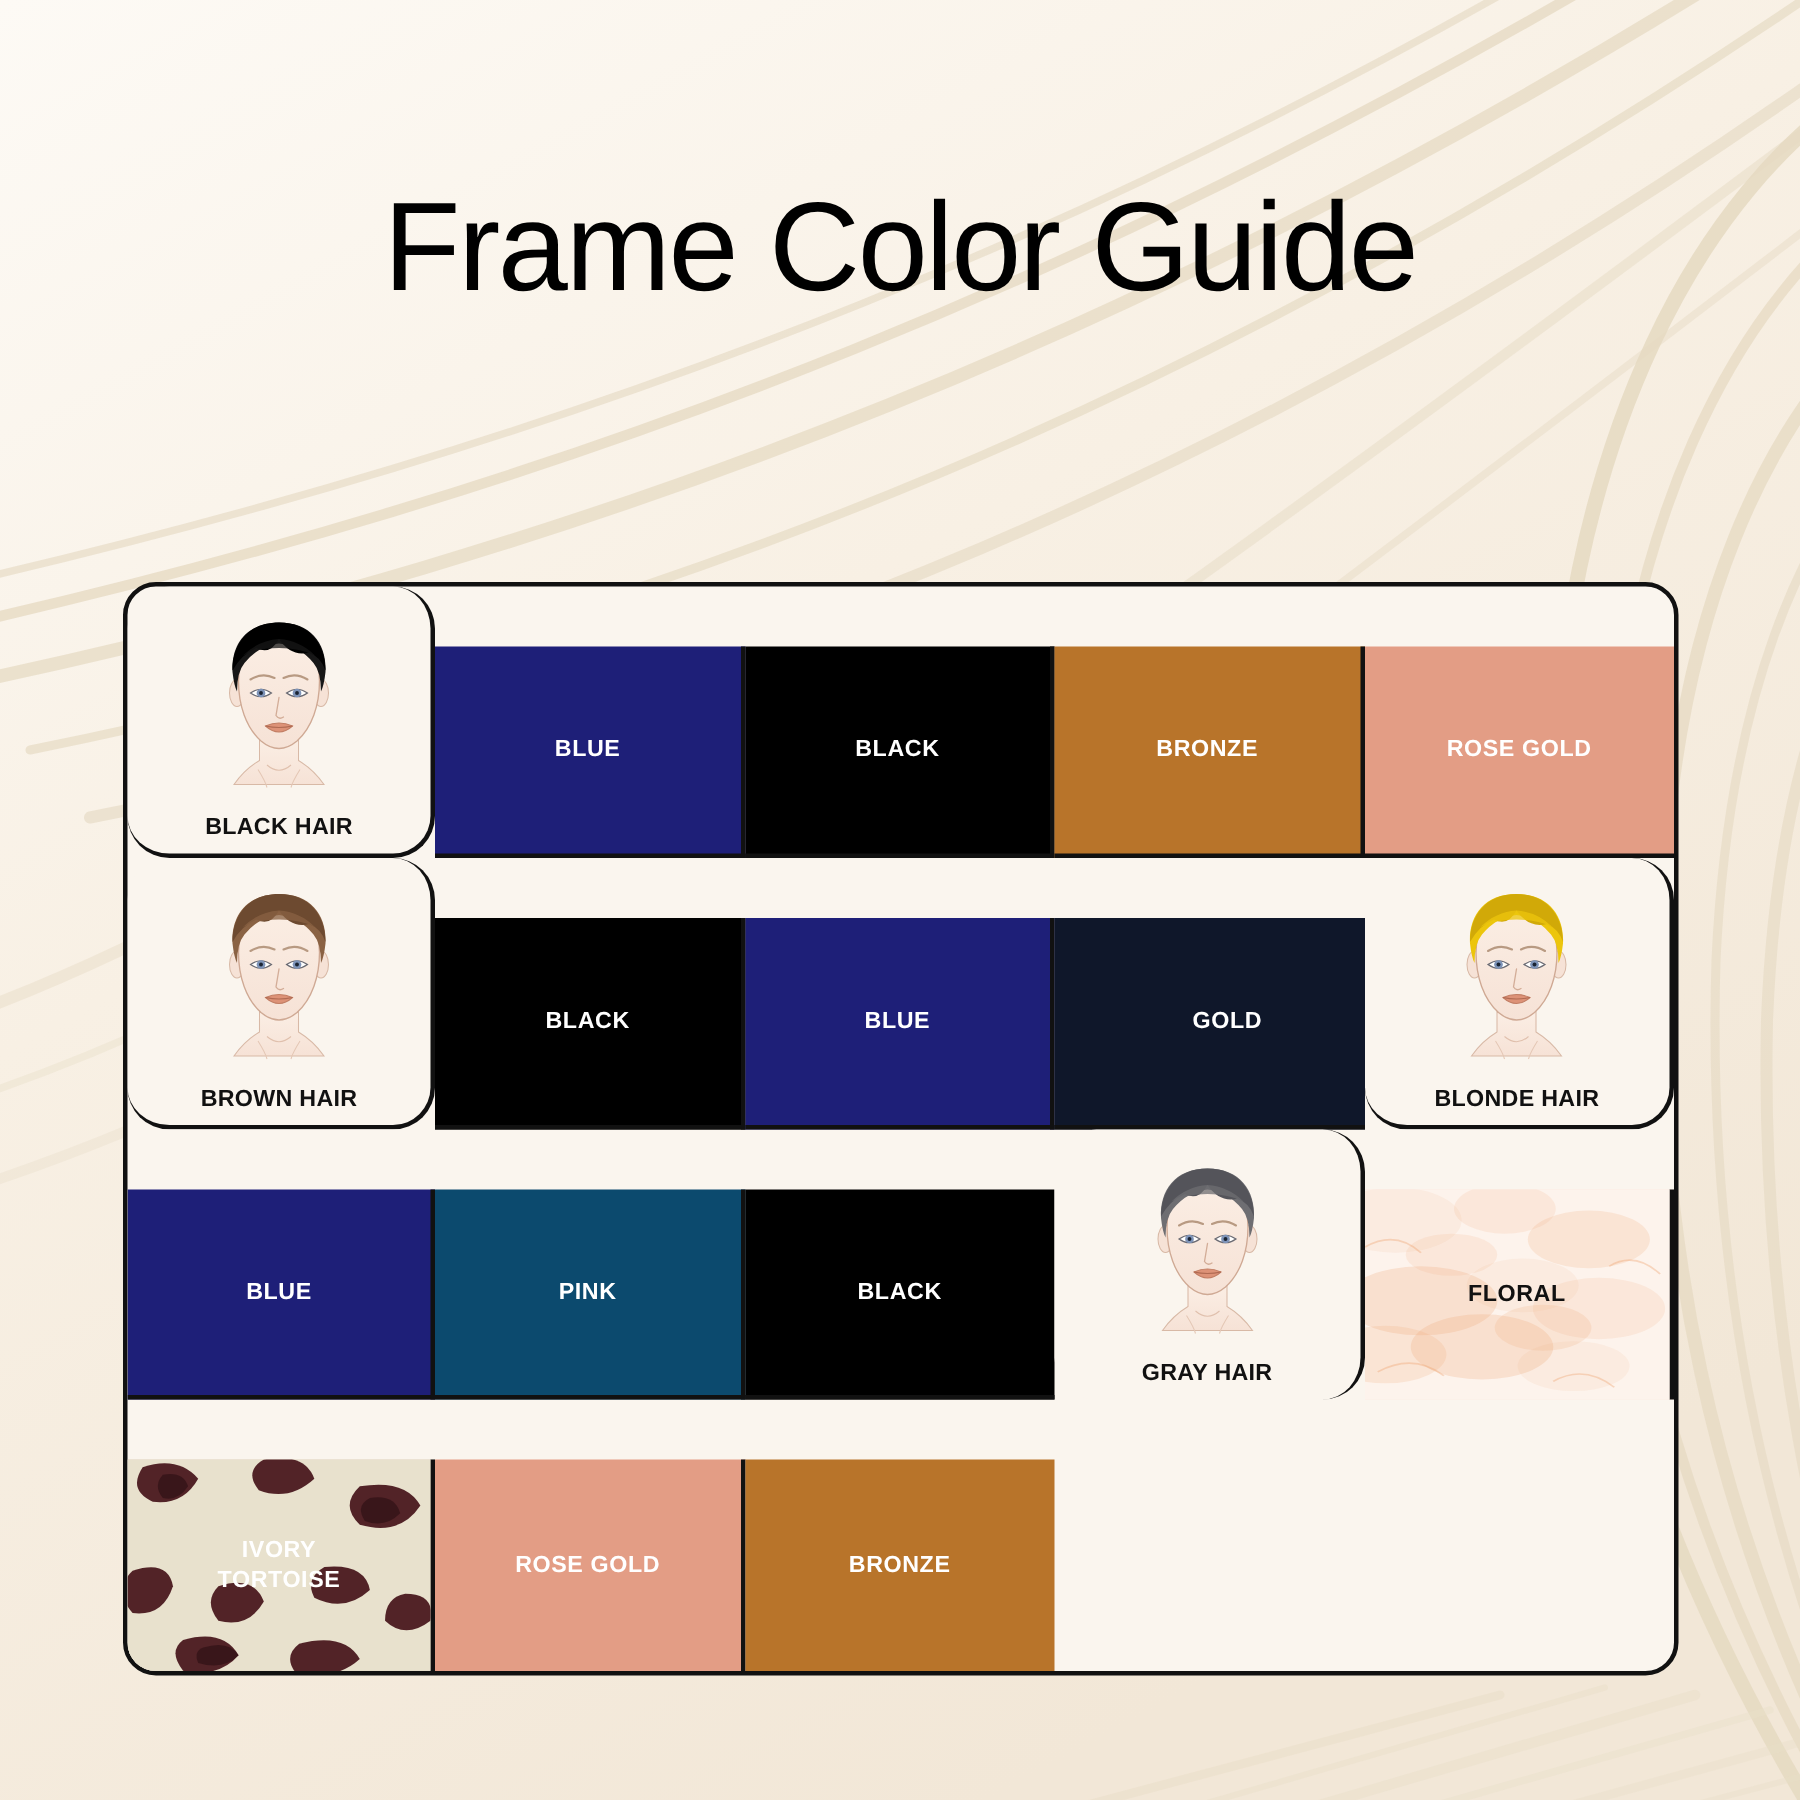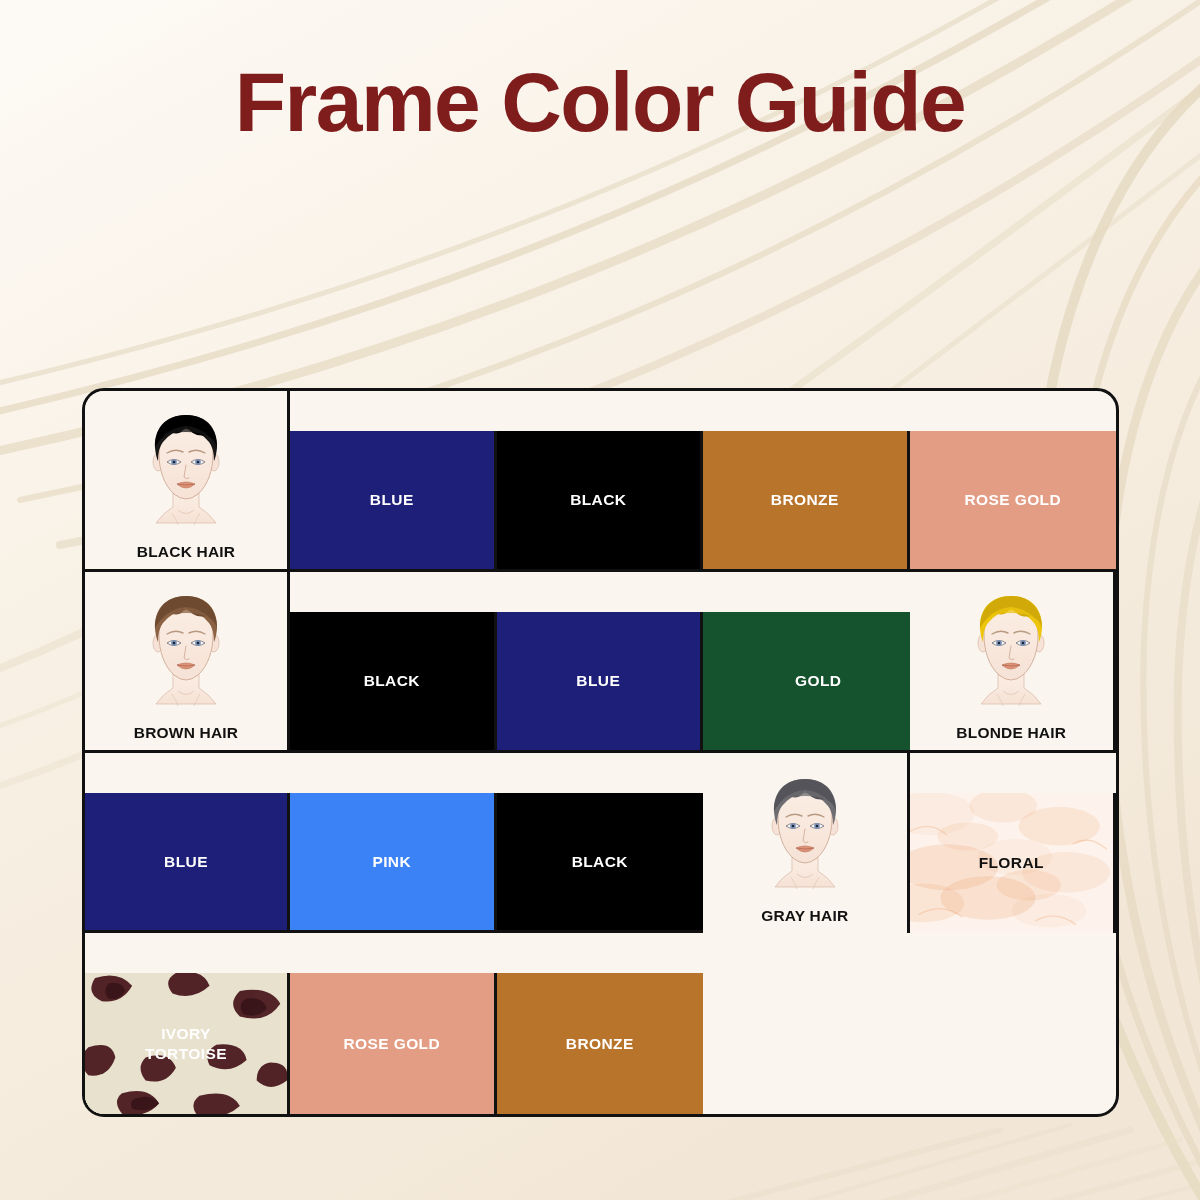--- a/index.html
+++ b/index.html
@@ -10,24 +10,24 @@
     position:relative;
     overflow:hidden;
   }
   
   #bg-decoration { position:absolute; inset:0; width:1200px; height:1200px; z-index:0; }
 
   
   .header { position:absolute; top:0; left:0; width:1200px; z-index:3; text-align:center; }
   .page-title {
     font-size:84px;
-    font-weight:bold;
+    font-weight:normal;
     letter-spacing:-1.5px;
-    color:#7f1d1d;
-    margin-top:58px;
+    color:#000000;
+    margin-top:120px;
     line-height:1.05;
   }
   .page-subtitle {
     font-size:39px;
     color:#2b2b2b;
     line-height:1.28;
     margin-top:30px;
     font-weight:400;
   }
 
@@ -46,20 +46,21 @@
     z-index:2;
   }
   .hair-cell {
     background:#faf5ee;
     border-right:3px solid #111;
     border-bottom:3px solid #111;
     position:relative;
     display:flex; flex-direction:column;
     align-items:center; justify-content:flex-end;
     padding-bottom:8px;
+    border-radius:28px;
   }
   .hair-figure { width:152px; height:134px; display:block; }
   .hair-label {
     font-size:15.5px; font-weight:bold; color:#111;
     letter-spacing:0.2px; margin-top:2px;
   }
   .swatch {
     position:relative;
     border-right:3px solid #111;
     border-bottom:3px solid #111;
@@ -219,21 +220,21 @@
     <path d="M67 77 q9 2 18 0" fill="none" stroke="#b06a52" stroke-width=".8"></path>
   </svg>
       <div class="hair-label">BROWN HAIR</div>
     </div>
     <div class="swatch" style="background: rgb(0, 0, 0);">
       <span class="swatch-label" style="color:#ffffff">BLACK</span>
     </div>
     <div class="swatch" style="background: rgb(30, 31, 120);">
       <span class="swatch-label" style="color:#ffffff">BLUE</span>
     </div>
-    <div class="swatch" style="border-right: none; background: #14532d; padding-left: 24px;">
+    <div class="swatch" style="border-right: none; background: #0f172a; padding-left: 24px;">
       <span class="swatch-label" style="color:#ffffff">GOLD</span>
     </div>
     <div class="hair-cell">
   <svg class="hair-figure" viewBox="0 0 152 134">
     <defs>
       <linearGradient id="sk_face-blonde-hair-icon" x1="0" y1="0" x2="0" y2="1">
         <stop offset="0%" stop-color="#fbeee4"></stop>
             <stop offset="100%" stop-color="#f6e2d6"></stop>
       </linearGradient>
     </defs>
@@ -264,21 +265,21 @@
     <path d="M76 58 l-2 12 q2 3 5 1" fill="none" stroke="#d3ad98" stroke-width=".9" stroke-linecap="round"></path>
 
     <path d="M67 77 q9 -4 18 0 q-9 8 -18 0 z" fill="#dd9277" stroke="#c27e64" stroke-width=".7"></path>
     <path d="M67 77 q9 2 18 0" fill="none" stroke="#b06a52" stroke-width=".8"></path>
   </svg>
       <div class="hair-label">BLONDE HAIR</div>
     </div>
     <div class="swatch" style="background: rgb(30, 31, 120);">
       <span class="swatch-label" style="color:#ffffff">BLUE</span>
     </div>
-    <div class="swatch" style="background: #3b82f6; text-align: right;">
+    <div class="swatch" style="background: #0c4a6e; text-align: right;">
       <span class="swatch-label" style="color:#ffffff">PINK</span>
     </div>
     <div class="swatch" style="border-right: none; background: rgb(0, 0, 0);">
       <span class="swatch-label" style="color:#ffffff">BLACK</span>
     </div>
     <div class="hair-cell grid-row-last" style="border-bottom: none;">
   <svg class="hair-figure" viewBox="0 0 152 134">
     <defs>
       <linearGradient id="sk_face-gray-hair-icon" x1="0" y1="0" x2="0" y2="1">
         <stop offset="0%" stop-color="#fbeee4"></stop>

